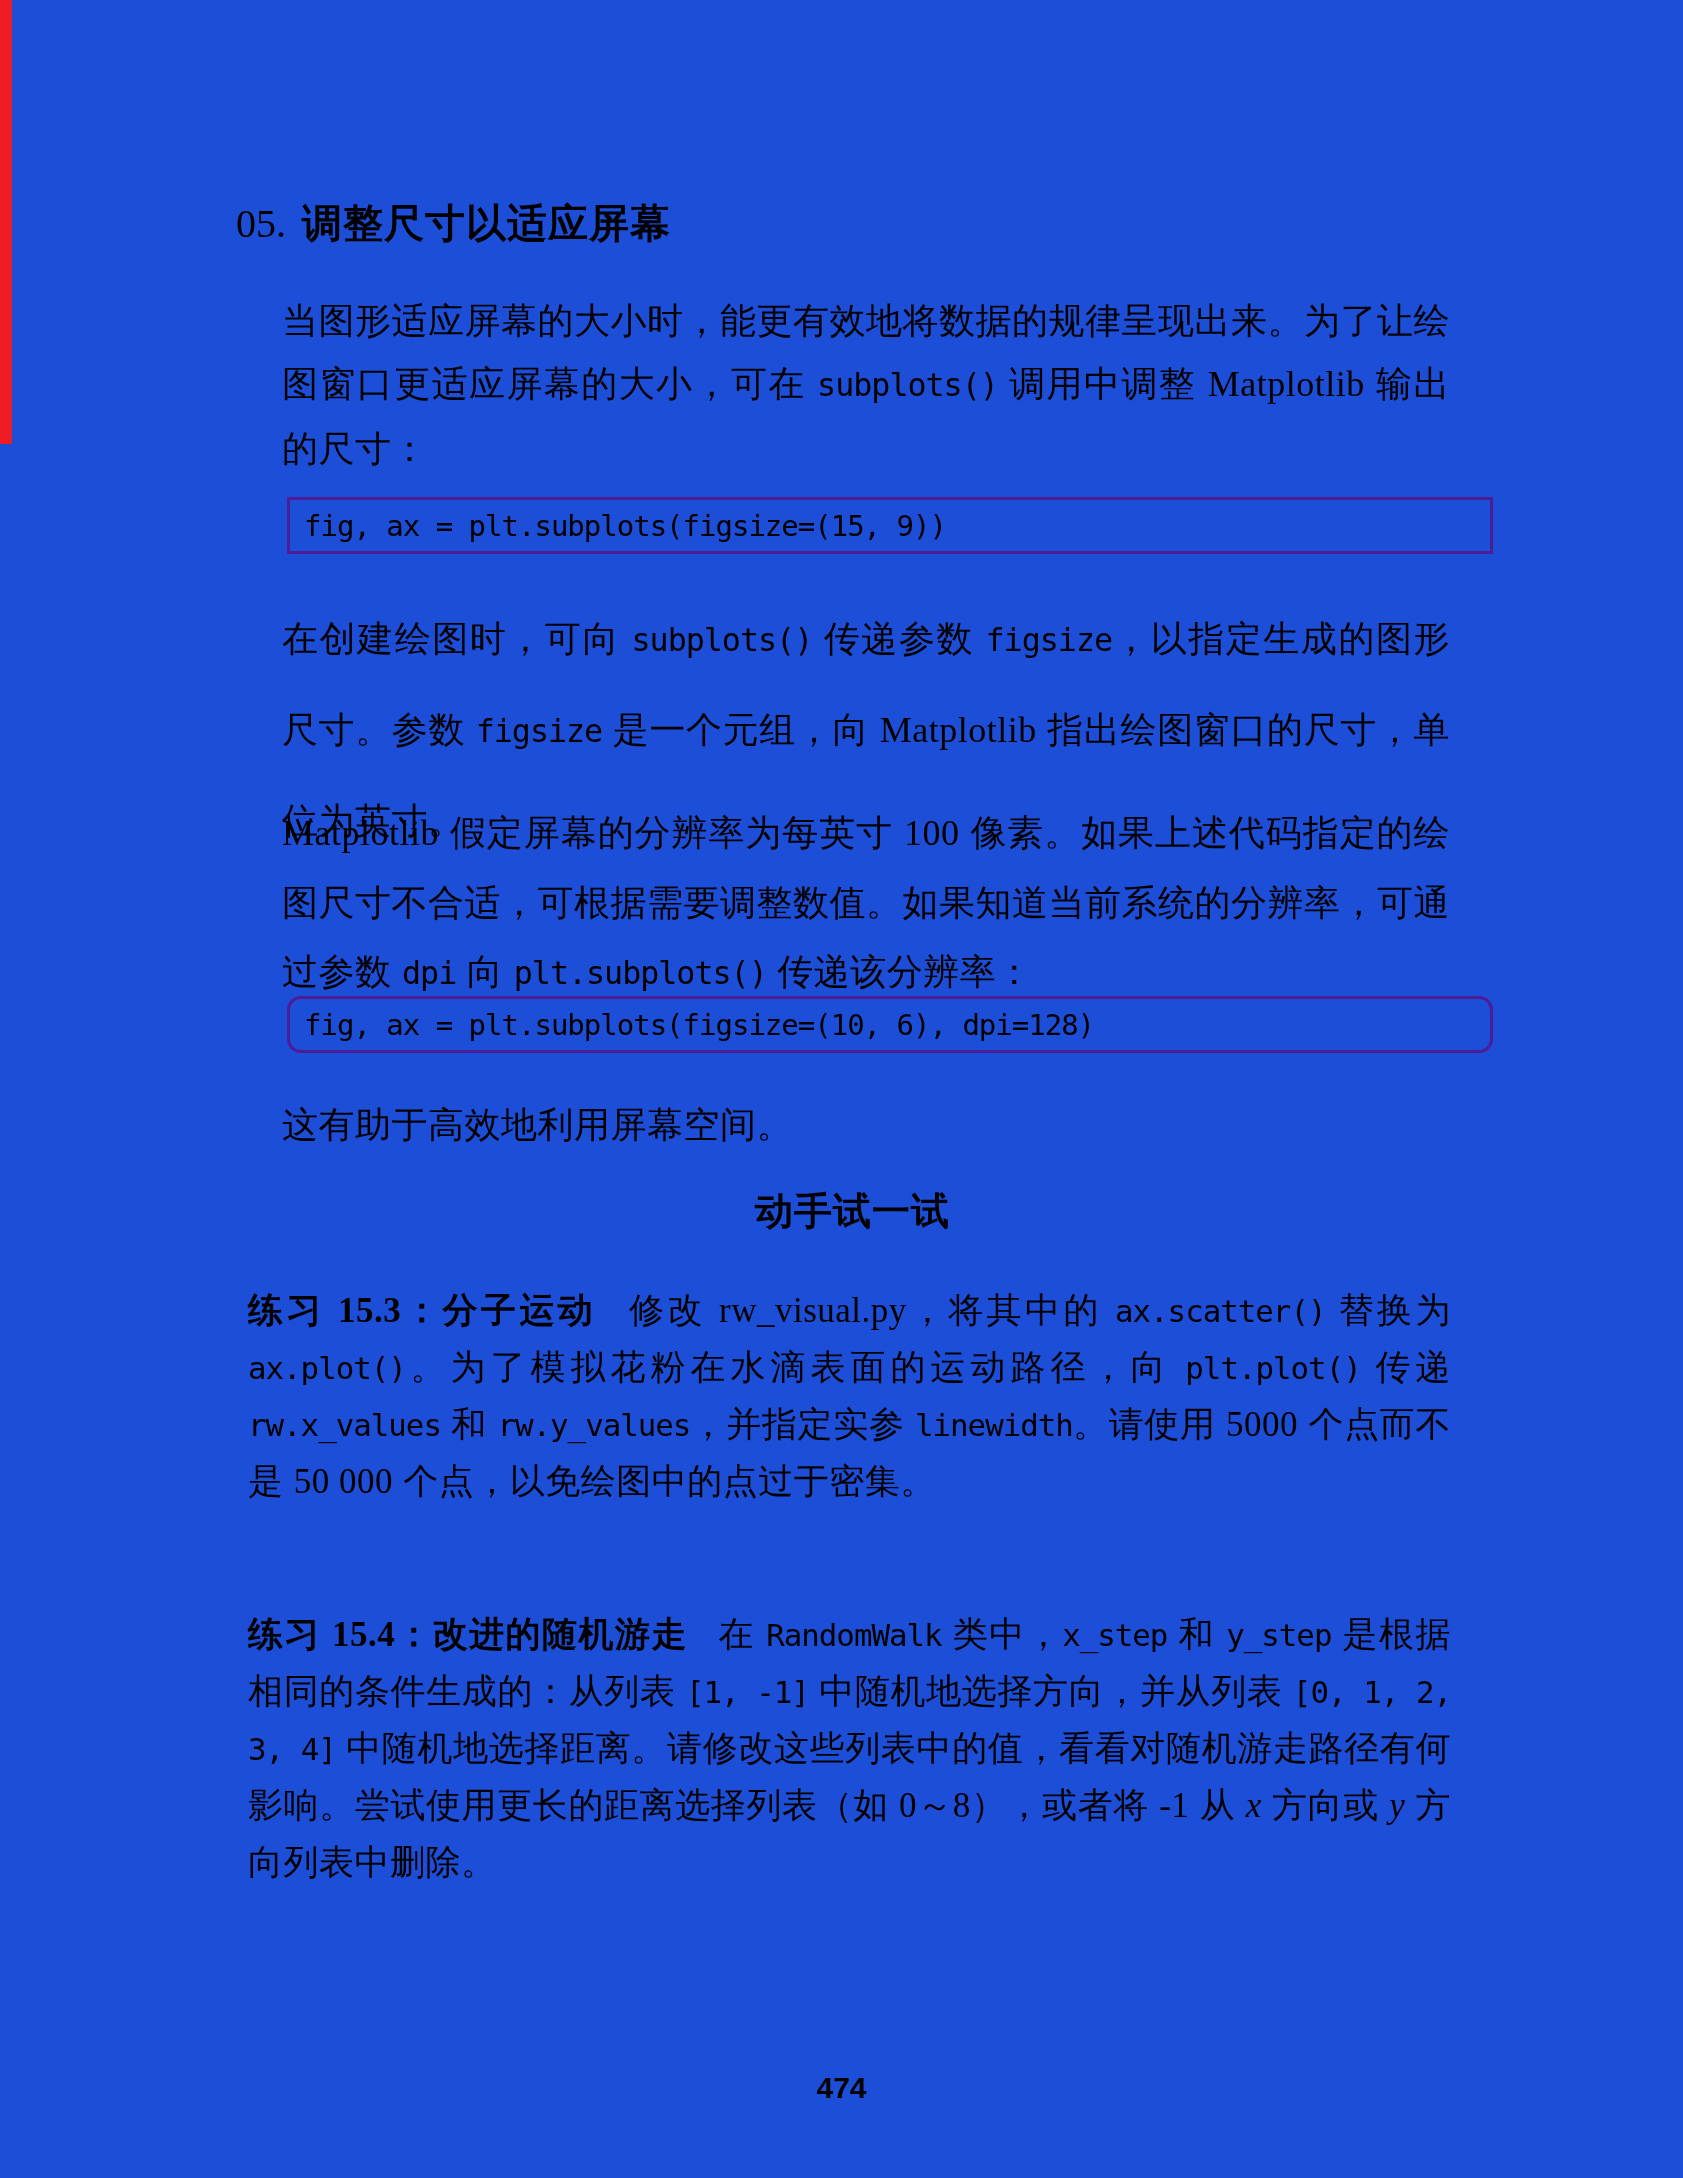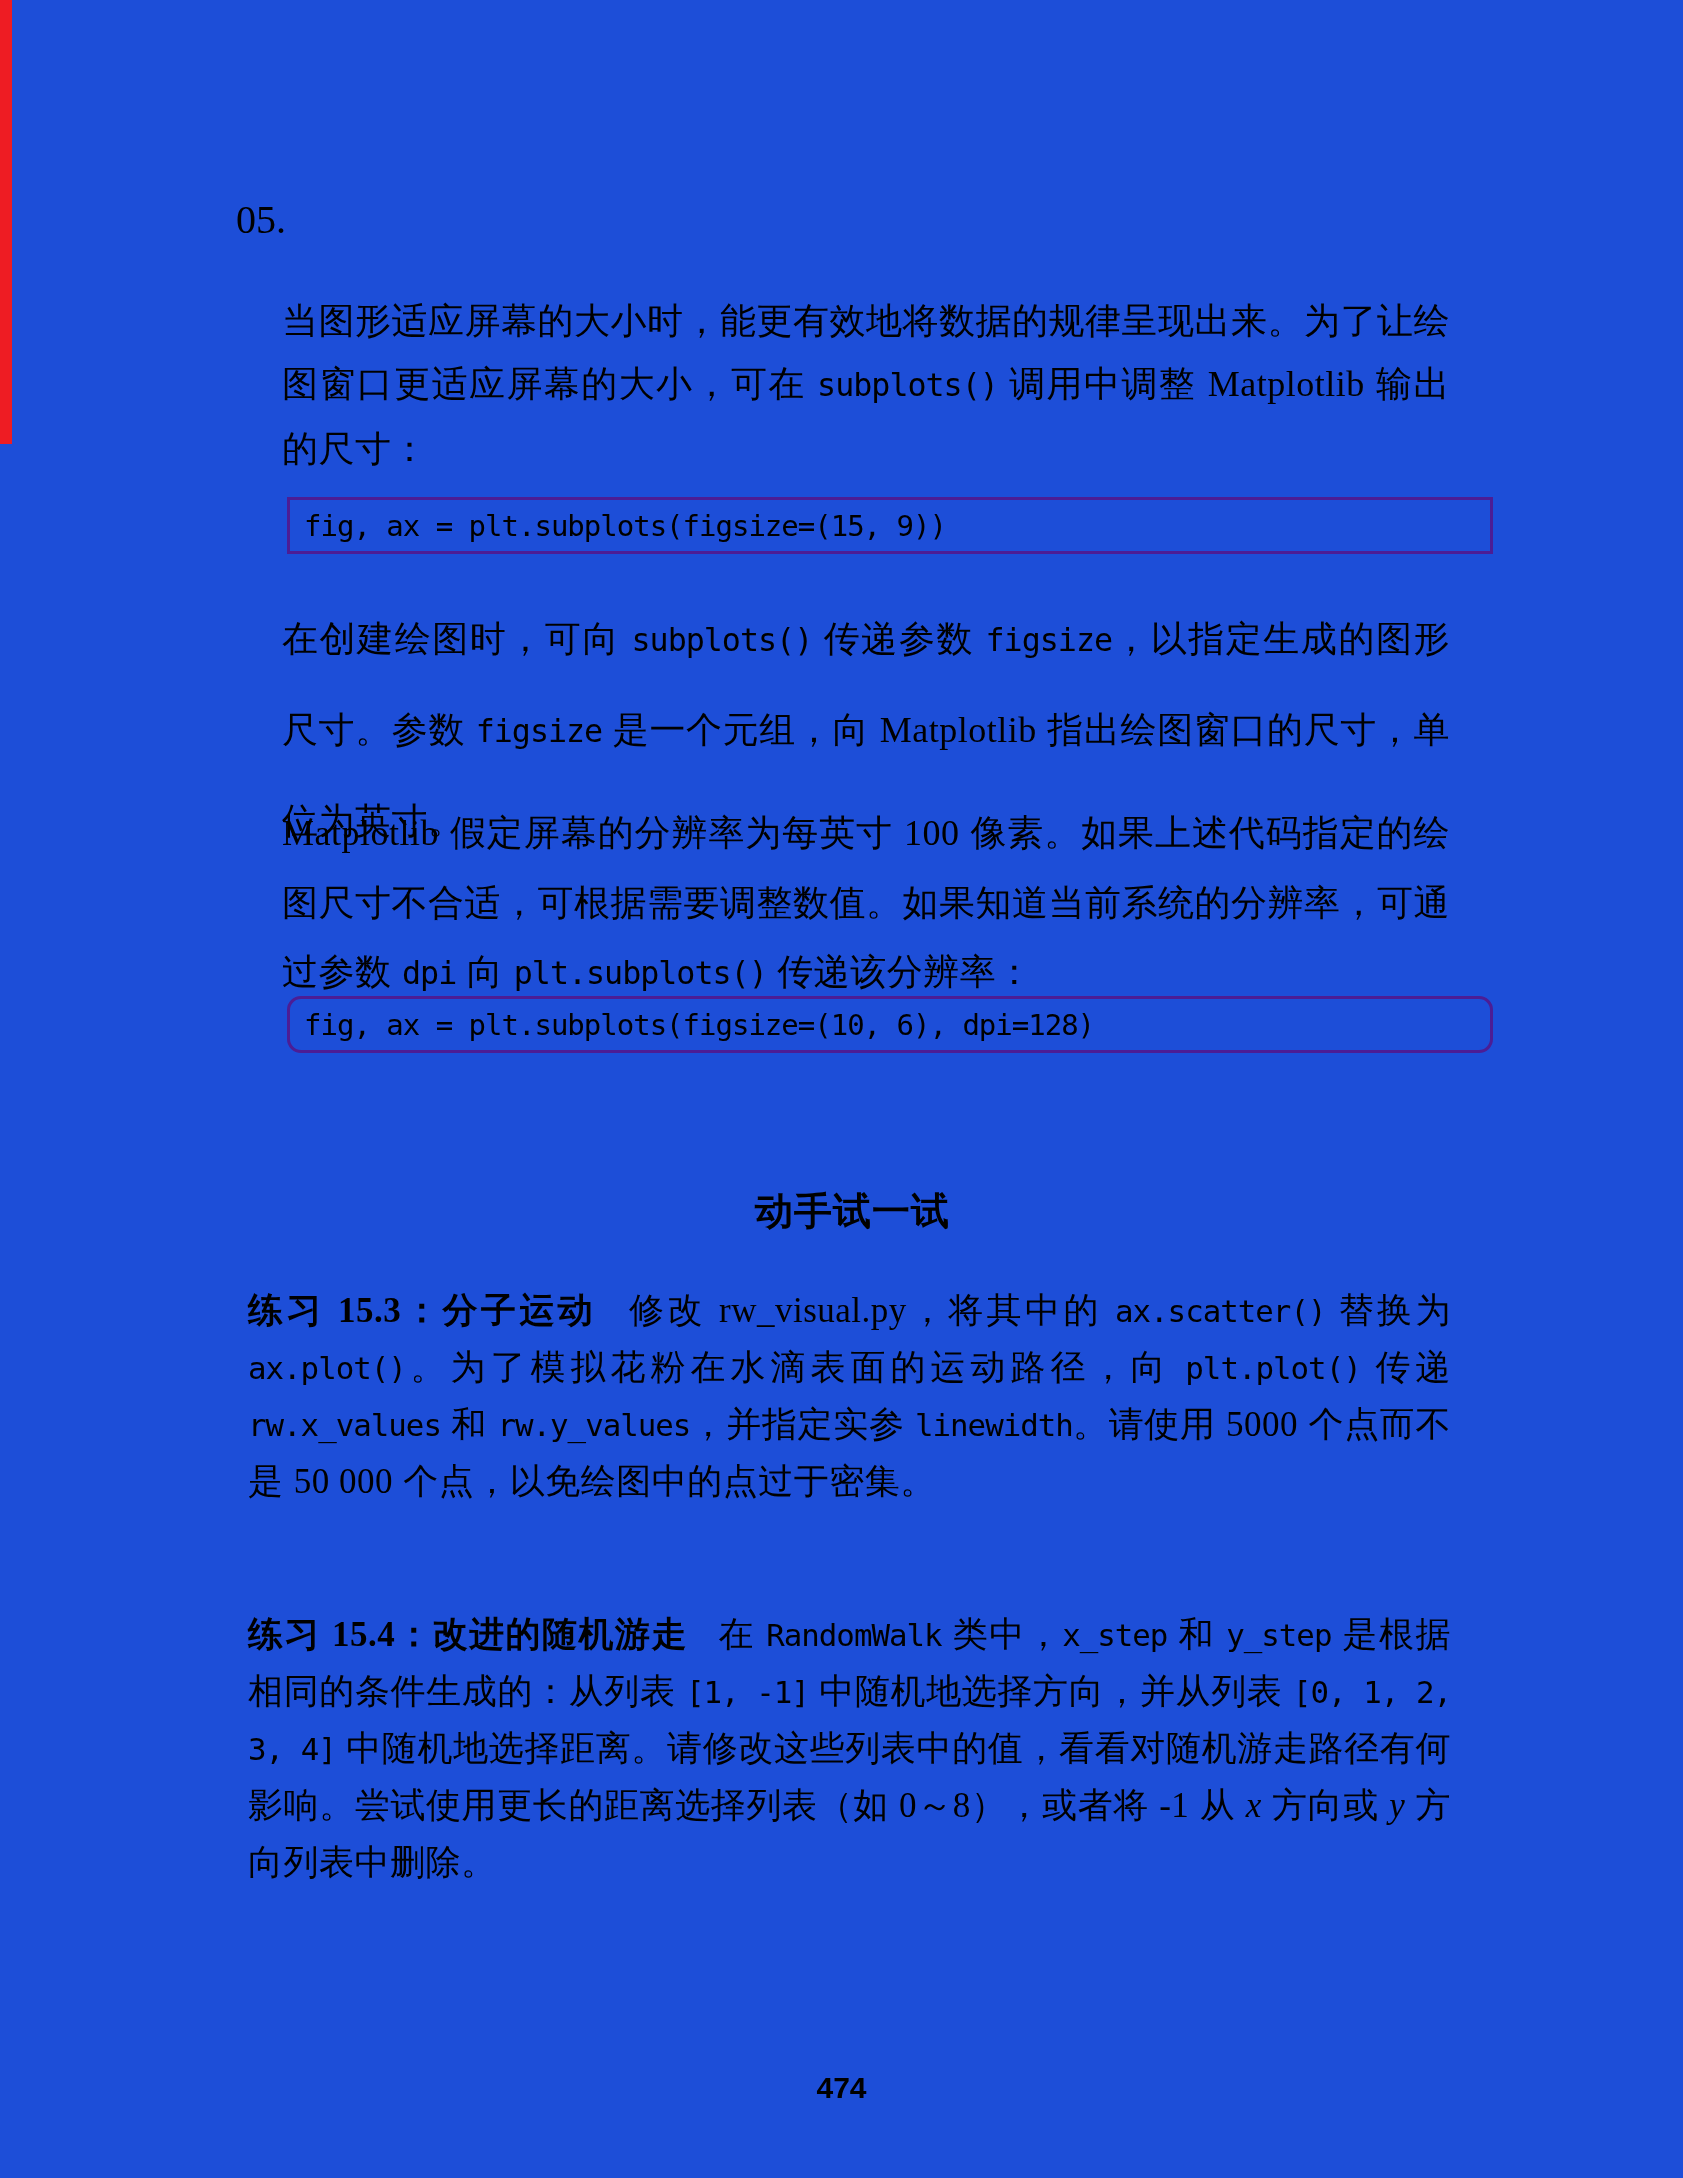--- a/index.html
+++ b/index.html
@@ -117,36 +117,38 @@
 </style>
 </head>
 <body>
 
 <div class="page">
 
   <div class="red-mark" style="background: rgb(238, 28, 35);"></div>
 
   <div class="heading">
     <span class="num">05.</span>
+    <span class="title">调整尺寸以适应屏幕</span>
   </div>
 
   <div class="para" id="intro"><span class="seg-cn">当图形适应屏幕的大小时，能更有效地将数据的规律呈现出来。为了让绘图窗口更适应屏幕的大小，可在 </span><span class="seg-code">subplots()</span><span class="seg-cn"> 调用中调整 </span><span class="seg-serif">Matplotlib</span><span class="seg-cn"> 输出的尺寸：</span></div>
 
   <div class="codebox" id="code1">
     <span class="codetext">fig, ax = plt.subplots(figsize=(15, 9))</span>
   </div>
 
   <div class="para" id="para-figsize"><span class="seg-cn">在创建绘图时，可向 </span><span class="seg-code">subplots()</span><span class="seg-cn"> 传递参数 </span><span class="seg-code">figsize</span><span class="seg-cn">，以指定生成的图形尺寸。参数 </span><span class="seg-code">figsize</span><span class="seg-cn"> 是一个元组，向 </span><span class="seg-serif">Matplotlib</span><span class="seg-cn"> 指出绘图窗口的尺寸，单位为英寸。</span></div>
 
   <div class="para" id="para-dpi"><span class="seg-serif">Matplotlib</span><span class="seg-cn"> 假定屏幕的分辨率为每英寸 </span><span class="seg-serif">100</span><span class="seg-cn"> 像素。如果上述代码指定的绘图尺寸不合适，可根据需要调整数值。如果知道当前系统的分辨率，可通过参数 </span><span class="seg-code">dpi</span><span class="seg-cn"> 向 </span><span class="seg-code">plt.subplots()</span><span class="seg-cn"> 传递该分辨率：</span></div>
 
   <div class="codebox" id="code2">
     <span class="codetext">fig, ax = plt.subplots(figsize=(10, 6), dpi=128)</span>
   </div>
 
+  <div class="para" id="para-screen">这有助于高效地利用屏幕空间。</div>
 
   <div class="center-heading" id="try-heading">动手试一试</div>
 
   <div class="exercise" id="ex153"><span class="seg-bcn">练习 </span><span class="seg-bserif">15.3</span><span class="seg-bcn">：分子运动</span><span class="seg-gap"> </span><span class="seg-cn">修改 </span><span class="seg-serif">rw_visual.py</span><span class="seg-cn">，将其中的 </span><span class="seg-code">ax.scatter()</span><span class="seg-cn"> 替换为 </span><span class="seg-code">ax.plot()</span><span class="seg-cn">。为了模拟花粉在水滴表面的运动路径，向 </span><span class="seg-code">plt.plot()</span><span class="seg-cn"> 传递 </span><span class="seg-code">rw.x_values</span><span class="seg-cn"> 和 </span><span class="seg-code">rw.y_values</span><span class="seg-cn">，并指定实参 </span><span class="seg-code">linewidth</span><span class="seg-cn">。请使用 </span><span class="seg-serif">5000</span><span class="seg-cn"> 个点而不是 </span><span class="seg-serif">50 000</span><span class="seg-cn"> 个点，以免绘图中的点过于密集。</span></div>
 
   <div class="exercise" id="ex154"><span class="seg-bcn">练习 </span><span class="seg-bserif">15.4</span><span class="seg-bcn">：改进的随机游走</span><span class="seg-gap"> </span><span class="seg-cn">在 </span><span class="seg-code">RandomWalk</span><span class="seg-cn"> 类中，</span><span class="seg-code">x_step</span><span class="seg-cn"> 和 </span><span class="seg-code">y_step</span><span class="seg-cn"> 是根据相同的条件生成的：从列表 </span><span class="seg-code">[1, -1]</span><span class="seg-cn"> 中随机地选择方向，并从列表 </span><span class="seg-code">[0, 1, 2, 3, 4]</span><span class="seg-cn"> 中随机地选择距离。请修改这些列表中的值，看看对随机游走路径有何影响。尝试使用更长的距离选择列表（如 </span><span class="seg-serif">0～8</span><span class="seg-cn">），或者将 </span><span class="seg-serif">-1</span><span class="seg-cn"> 从 </span><span class="seg-serifi">x</span><span class="seg-cn"> 方向或 </span><span class="seg-serifi">y</span><span class="seg-cn"> 方向列表中删除。</span></div>
 
   <div class="page-number" id="pagenum">474</div>
 
 </div>

